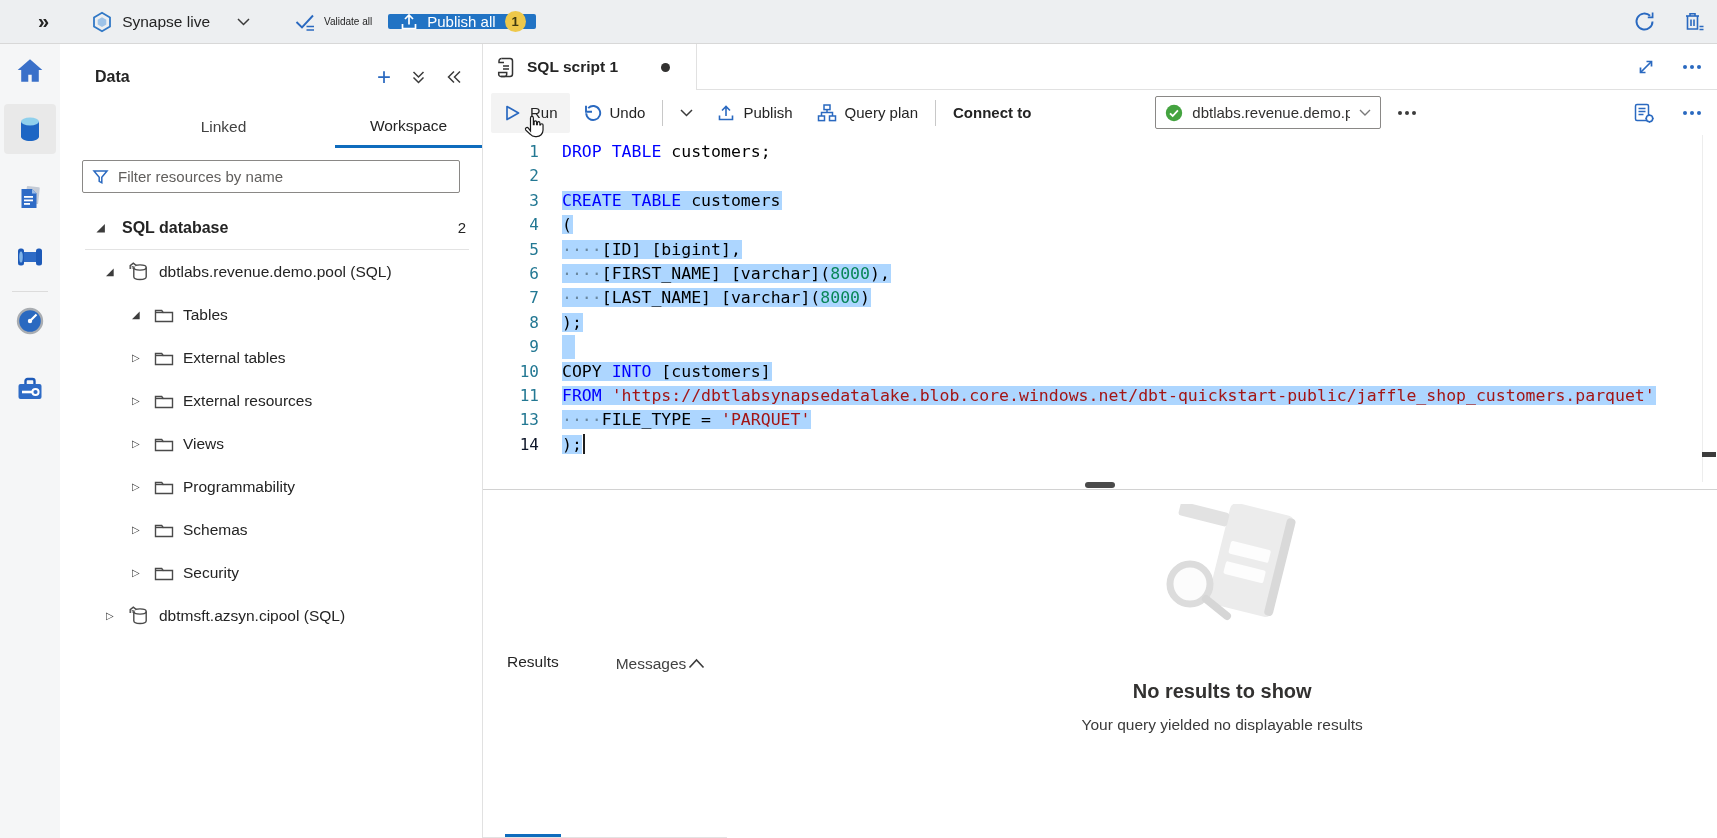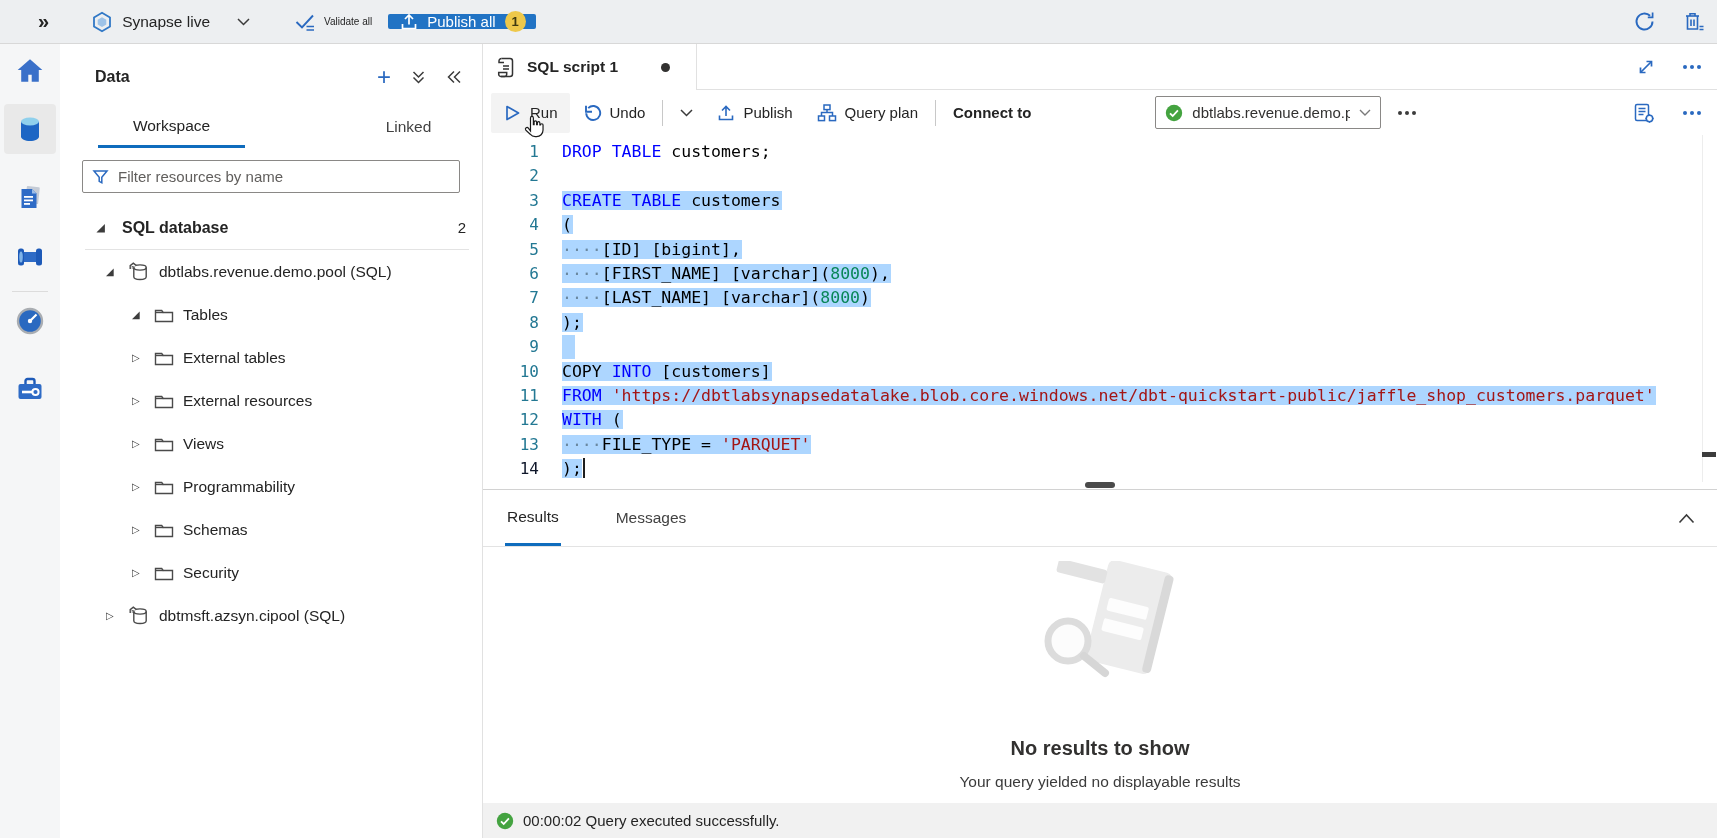--- a/index.html
+++ b/index.html
@@ -90,21 +90,21 @@
   .tk-k { color:#0000ff; } .tk-p { color:#000; } .tk-s { color:#a31515; } .tk-n { color:#098658; }
   .caret { display:inline-block; width:2px; height:20px; background:#1e1e1e; margin-left:1px; vertical-align:-4px; }
   .sb-strip { position:absolute; right:0; top:0; bottom:0; width:15px; border-left:1px solid #ededed; }
   .sb-mark { position:absolute; right:1px; top:317px; width:14px; height:5px; background:#3c3c3c; }
 
   
   .splitter { flex:0 0 8px; border-bottom:1px solid #d2d2d2; position:relative; }
   .split-handle { position:absolute; left:50%; transform:translateX(-50%); top:0; width:30px; height:6px; border-radius:3px; background:#4a4a4a; cursor:row-resize; }
 
   
-  .results { flex:1; display:flex; flex-direction:column; min-height:0; }
+  .results { flex:1; display:flex; flex-direction:row; min-height:0; }
   .res-tabs { flex:0 0 57px; display:flex; align-items:stretch; padding-left:22px; border-bottom:1px solid #e3e3e3; }
   .res-tab { display:flex; align-items:center; font-size:15.5px; cursor:pointer; padding:0 2px; }
   .res-tab.active { border-bottom:3px solid #0f6cbd; }
   .res-tab.inactive { margin-left:53px; color:#424242; }
   .res-collapse { margin-left:auto; display:flex; align-items:center; padding-right:22px; cursor:pointer; }
   .empty { flex:1; display:flex; flex-direction:column; align-items:center; padding-top:14px; }
   .empty-title { margin-top:44px; font-size:20px; font-weight:600; color:#323130; }
   .empty-sub { margin-top:13px; font-size:15.5px; color:#3b3b3b; }
 
   
@@ -233,22 +233,22 @@
           </span>
           <span>
             <svg width="16" height="14" viewBox="0 0 16 14" fill="none" stroke="#3b3b3b" stroke-width="1.5">
                 <path d="M8 1.5 2.5 7 8 12.5"></path>
                 <path d="M14 1.5 8.5 7l5.5 5.5"></path>
               </svg>
           </span>
         </div>
       </div>
       <div class="dp-tabs">
+        <div class="dp-tab inactive">Linked</div>
         <div class="dp-tab active">Workspace</div>
-        <div class="dp-tab inactive">Linked</div>
       </div>
       <div class="dp-filter">
         <span>
           <svg width="17" height="16" viewBox="0 0 17 16" fill="none" stroke="#2a69c0" stroke-width="1.5">
               <path d="M2 2h13l-5.2 6.2v5.6l-2.6-1.4V8.2z"></path>
             </svg>
         </span>
         <input type="text" placeholder="Filter resources by name" style="">
       </div>
       <div class="dp-tree" id="tree">
@@ -472,21 +472,20 @@
           <div class="code-line"><span class="ln">2</span><span class="lc"><span></span></span></div>
           <div class="code-line"><span class="ln">3</span><span class="lc"><span class="sel selpad"><span class="tk-k">CREATE TABLE</span><span class="tk-p"> customers</span></span></span></div>
           <div class="code-line"><span class="ln">4</span><span class="lc"><span class="sel selpad"><span class="tk-p">(</span></span></span></div>
           <div class="code-line"><span class="ln">5</span><span class="lc"><span class="sel selpad"><span class="ws">····</span><span class="tk-p">[ID] [bigint],</span></span></span></div>
           <div class="code-line"><span class="ln">6</span><span class="lc"><span class="sel selpad"><span class="ws">····</span><span class="tk-p">[FIRST_NAME] [varchar](</span><span class="tk-n">8000</span><span class="tk-p">),</span></span></span></div>
           <div class="code-line"><span class="ln">7</span><span class="lc"><span class="sel selpad"><span class="ws">····</span><span class="tk-p">[LAST_NAME] [varchar](</span><span class="tk-n">8000</span><span class="tk-p">)</span></span></span></div>
           <div class="code-line"><span class="ln">8</span><span class="lc"><span class="sel selpad"><span class="tk-p">);</span></span></span></div>
           <div class="code-line"><span class="ln">9</span><span class="lc"><span class="sel selempty"></span></span></div>
           <div class="code-line"><span class="ln">10</span><span class="lc"><span class="sel selpad"><span class="tk-p">COPY </span><span class="tk-k">INTO</span><span class="tk-p"> [customers]</span></span></span></div>
           <div class="code-line"><span class="ln">11</span><span class="lc"><span class="sel selpad"><span class="tk-k">FROM</span><span class="tk-p"> </span><span class="tk-s">'https://dbtlabsynapsedatalake.blob.core.windows.net/dbt-quickstart-public/jaffle_shop_customers.parquet'</span></span></span></div>
-          <div class="code-line"><span class="ln">12</span><span class="lc"><span class="sel selpad"><span class="tk-k">WITH</span><span class="tk-p"> (</span></span></span></div>
           <div class="code-line"><span class="ln">13</span><span class="lc"><span class="sel selpad"><span class="ws">····</span><span class="tk-p">FILE_TYPE = </span><span class="tk-s">'PARQUET'</span></span></span></div>
           <div class="code-line"><span class="ln cur">14</span><span class="lc"><span class="sel"><span class="tk-p">);</span></span><span class="caret"></span></span></div>
         </div>
 
       <div class="splitter">
         <div class="split-handle"></div>
       </div>
 
       <div class="results">
         <div class="res-tabs">
@@ -510,25 +509,16 @@
               </g>
               <circle cx="55" cy="80" r="20" fill="#fcfcfc" stroke="#dcdcdc" stroke-width="7"></circle>
               <line x1="71" y1="95" x2="92" y2="112" stroke="#d6d6d6" stroke-width="8" stroke-linecap="round"></line>
             </svg>
           </span>
           <div class="empty-title">No results to show</div>
           <div class="empty-sub">Your query yielded no displayable results</div>
         </div>
       </div>
 
-      <div class="statusbar">
-        <span>
-          <svg width="18" height="18" viewBox="0 0 18 18">
-              <circle cx="9" cy="9" r="8.2" fill="#44a340"></circle>
-              <path d="M5 9.3l2.7 2.7 5.2-5.6" fill="none" stroke="#fff" stroke-width="1.8"></path>
-            </svg>
-        </span>
-        <span>00:00:02 Query executed successfully.</span>
-      </div>
 
     </section>
   </div>
 </div>
 
 </body></html>

